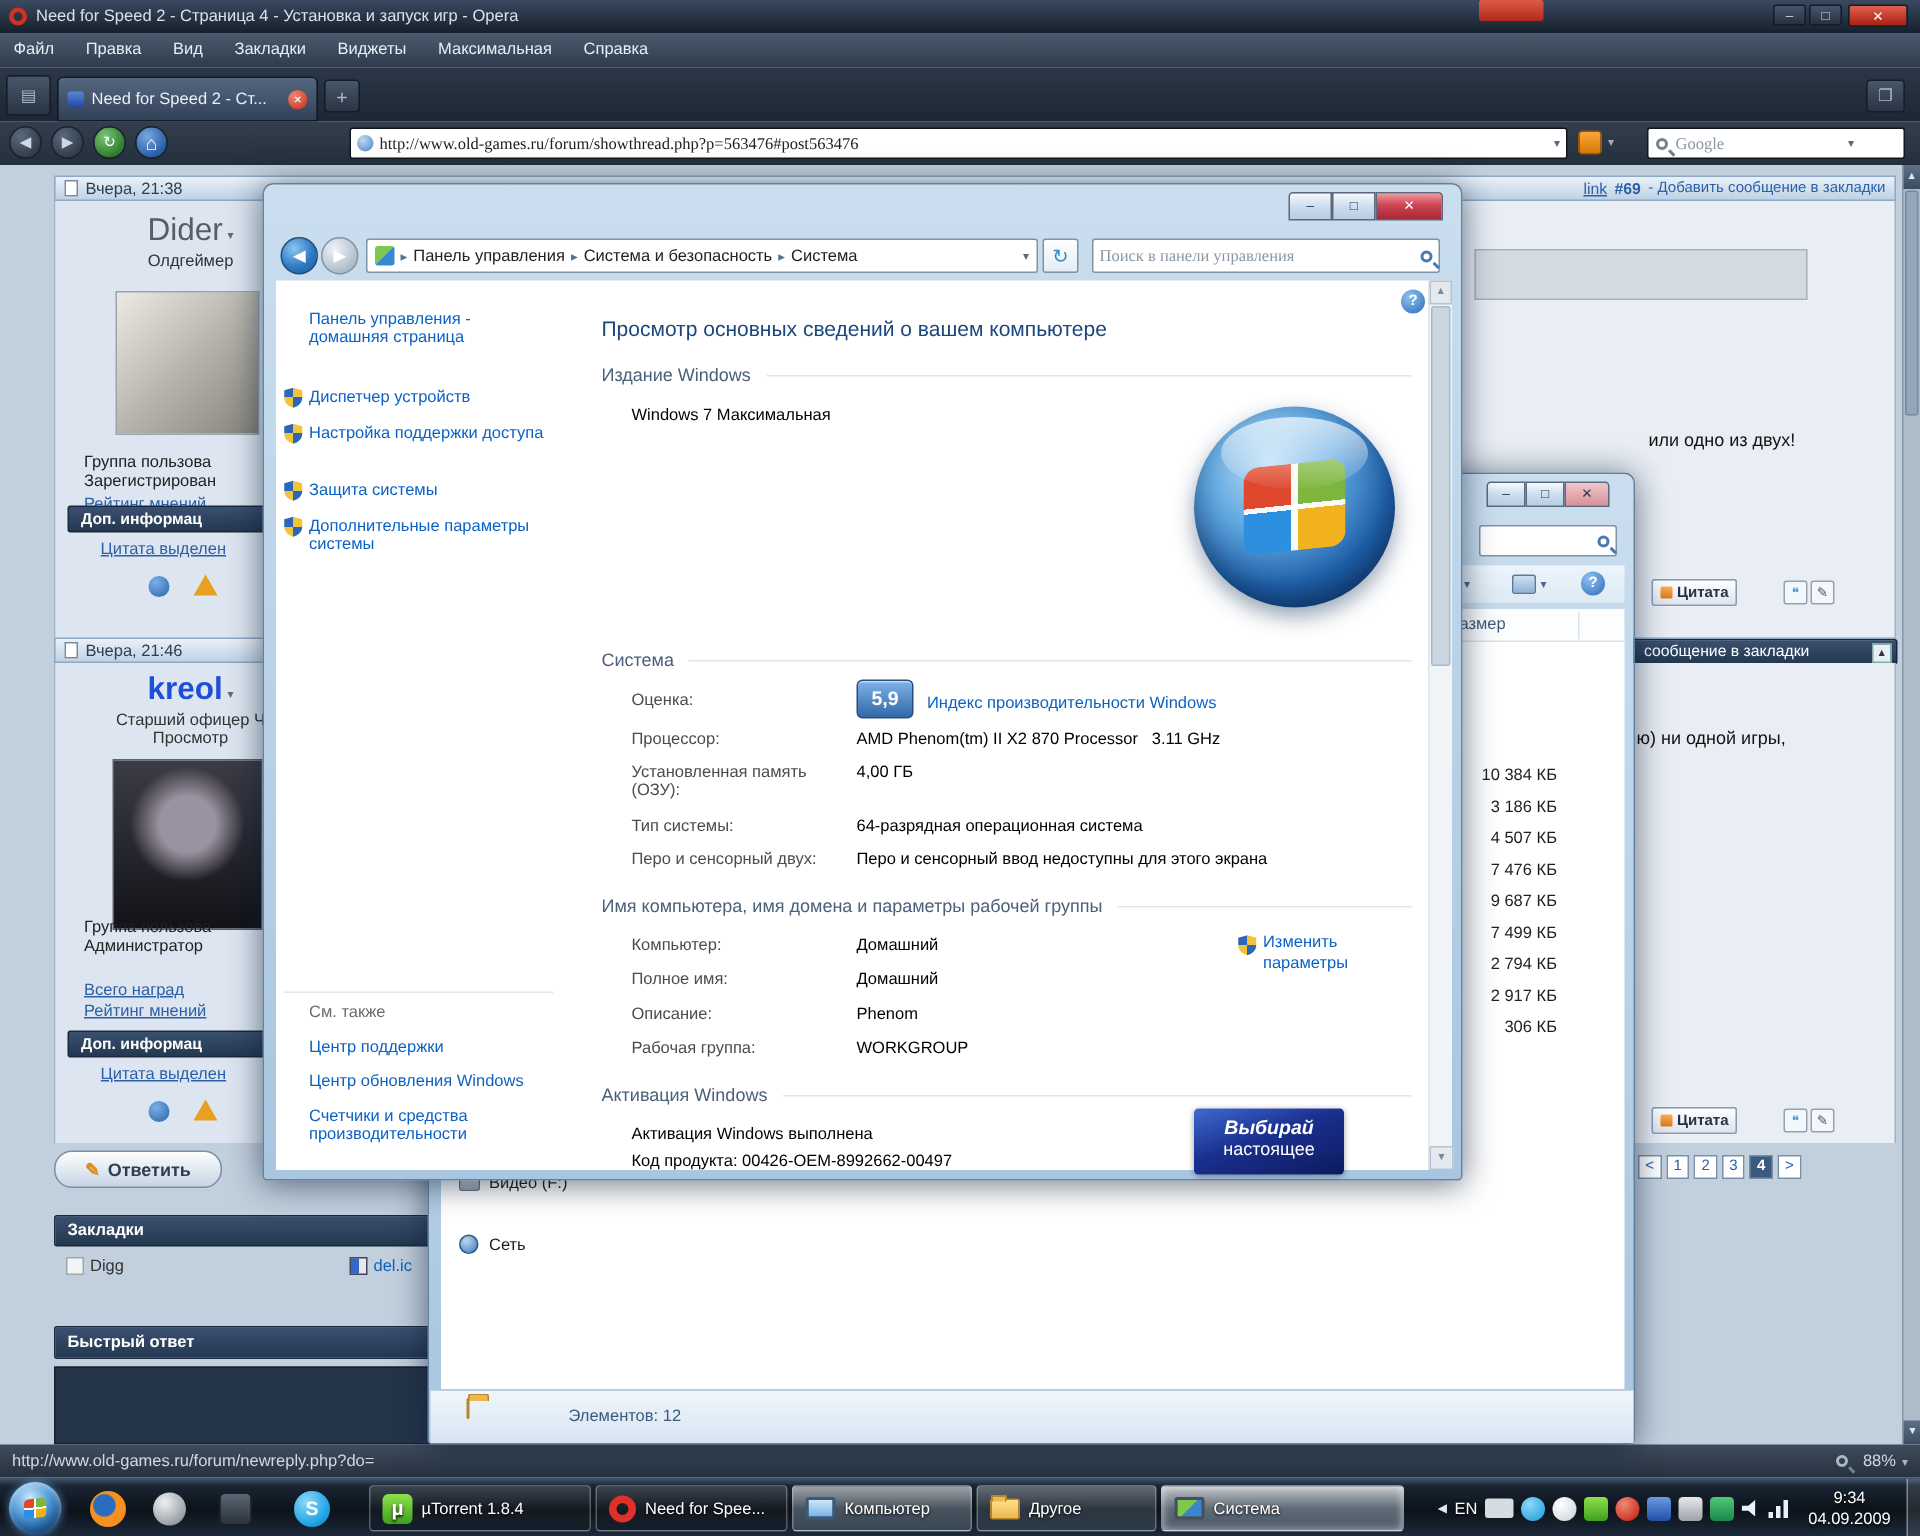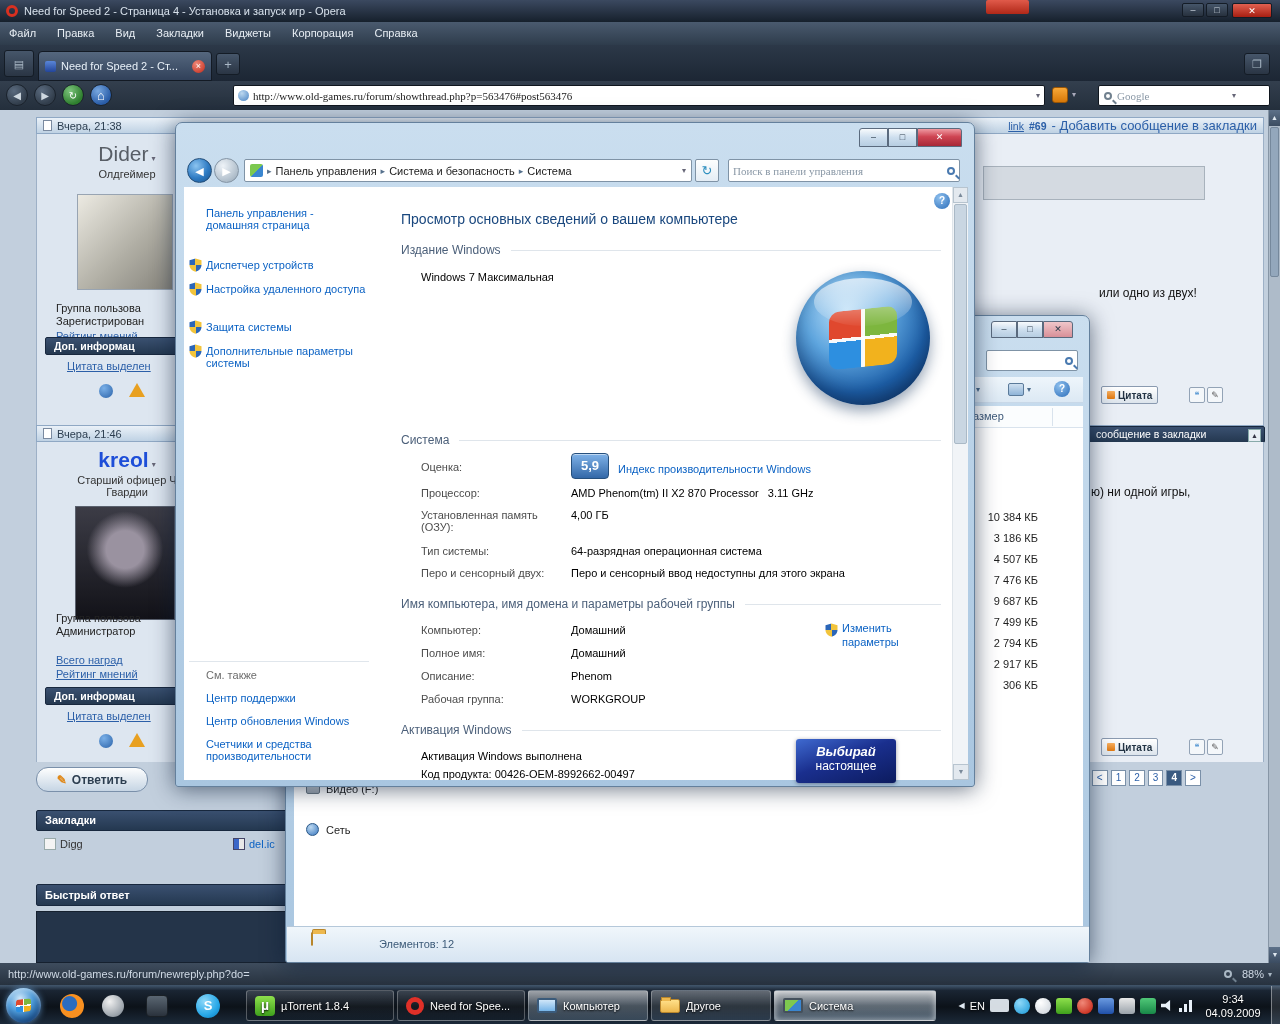--- a/index.html
+++ b/index.html
@@ -154,21 +154,21 @@
     <span class="ab opwb" style="right:52px;top:3px;width:22px">□</span>
     <span class="ab opwb close" style="right:8px;top:3px;width:40px;height:15px;line-height:14px">✕</span>
   </div>
 
   <div class="ab op-menu" style="left:0;top:22px;width:1280px;height:23px">
     <span>Файл</span>
     <span>Правка</span>
     <span>Вид</span>
     <span>Закладки</span>
     <span>Виджеты</span>
-    <span>Корпорация</span>
+    <span>Максимальная</span>
     <span>Справка</span>
   </div>
 
   <div class="ab op-tabs" style="left:0;top:45px;width:1280px;height:36px">
     <div class="ab ptool" style="left:4px;top:5px;width:30px;height:27px;line-height:26px"><span>▤</span></div>
     <div class="ab tab f" style="left:38px;top:6px;width:174px;height:30px">
       <span class="fav"></span>
       <span class="nw" style="flex:1">Need for Speed 2 - Ст...</span>
       <span class="tclose">×</span>
     </div>
@@ -196,21 +196,21 @@
   </div>
 
   <div class="ab" style="left:0;top:110px;width:1280px;height:853px;overflow:hidden;background:#c2cfdd">
 
     <div class="ab posthdr f" style="left:36px;top:7px;width:1228px;height:17px;padding:0 6px;gap:5px">
       <span class="docicon"></span>
       <span>Вчера, 21:38</span>
       <span style="flex:1"></span>
       <span class="link" style="font-size:10.5px">link</span>
       <span style="color:#2b5fa8;font-weight:bold;font-size:10.5px">#69</span>
-      <span style="color:#2b5fa8;font-size:13px">- Добавить сообщение в закладки</span>
+      <span style="color:#2b5fa8;font-size:10px">- Добавить сообщение в закладки</span>
     </div>
 
     <div class="ab postbody" style="left:36px;top:24px;width:1228px;height:291px">
       <div class="ucell">
         <div style="margin-top:8px">
           <span class="uname">Dider</span>
           <span class="caret">▾</span>
         </div>
         <div style="margin-top:2px;color:#333">Олдгеймер</div>
         <div class="ab" style="left:40px;top:60px;width:96px;height:96px;background:linear-gradient(135deg,#eceae2,#b2b0a6 55%,#84827a);border:1px solid #98a4b2"></div>
@@ -242,21 +242,21 @@
       </div>
     </div>
 
     <div class="ab postbody" style="left:36px;top:332px;width:1228px;height:320px">
       <div class="ucell">
         <div style="margin-top:6px">
           <span class="uname red">kreol</span>
           <span class="caret">▾</span>
         </div>
         <div style="margin-top:2px;color:#333">Старший офицер Ч</div>
-        <div style="color:#333">Гвардии</div>
+        <div style="color:#333">Просмотр</div>
         <div class="ab" style="left:38px;top:64px;width:100px;height:114px;background:radial-gradient(circle at 50% 38%,#9a92a0 0 22%,transparent 45%),linear-gradient(#3c3c46,#121218);border:1px solid #5a616e"></div>
         <div class="ab nw" style="left:19px;top:170px;width:150px;text-align:left;color:#222">Группа пользова</div>
         <div class="ab nw" style="left:19px;top:183px;width:150px;text-align:left;color:#222">Администратор</div>
         <div class="ab nw link" style="left:19px;top:212px;width:150px;text-align:left">Всего наград</div>
         <div class="ab nw link" style="left:19px;top:226px;width:150px;text-align:left">Рейтинг мнений</div>
         <div class="ab darkbar nw" style="left:8px;top:245px;width:240px;height:18px">Доп. информац</div>
         <div class="ab nw link" style="left:30px;top:268px;width:140px;text-align:left">Цитата выделен</div>
         <span class="ab bdot" style="left:62px;top:292px"></span>
         <span class="ab wicon" style="left:92px;top:291px"></span>
       </div>
@@ -375,21 +375,21 @@
     <input placeholder="Поиск в панели управления" style="">
     <span class="mag blue"></span>
   </div>
 
   <div class="ab" style="left:8px;top:64px;width:784px;height:593px;background:#fff">
 
     <a class="ab slink" style="left:22px;top:20px;width:155px">Панель управления - домашняя страница</a>
     <span class="ab shield16" style="left:5px;top:71px"></span>
     <a class="ab slink" style="left:22px;top:72px;width:165px">Диспетчер устройств</a>
     <span class="ab shield16" style="left:5px;top:95px"></span>
-    <a class="ab slink" style="left:22px;top:96px;width:160px">Настройка удаленного доступа</a>
+    <a class="ab slink" style="left:22px;top:96px;width:160px">Настройка поддержки доступа</a>
     <span class="ab shield16" style="left:5px;top:133px"></span>
     <a class="ab slink" style="left:22px;top:134px;width:165px">Защита системы</a>
     <span class="ab shield16" style="left:5px;top:157px"></span>
     <a class="ab slink" style="left:22px;top:158px;width:160px">Дополнительные параметры системы</a>
     <span class="ab" style="left:5px;top:474px;width:180px;height:1px;background:#e0e6ec"></span>
     <span class="ab" style="left:22px;top:482px;color:#6d6d6d">См. также</span>
     <a class="ab slink" style="left:22px;top:505px;width:165px">Центр поддержки</a>
     <a class="ab slink" style="left:22px;top:528px;width:175px">Центр обновления Windows</a>
     <a class="ab slink" style="left:22px;top:551px;width:160px">Счетчики и средства производительности</a>
 

